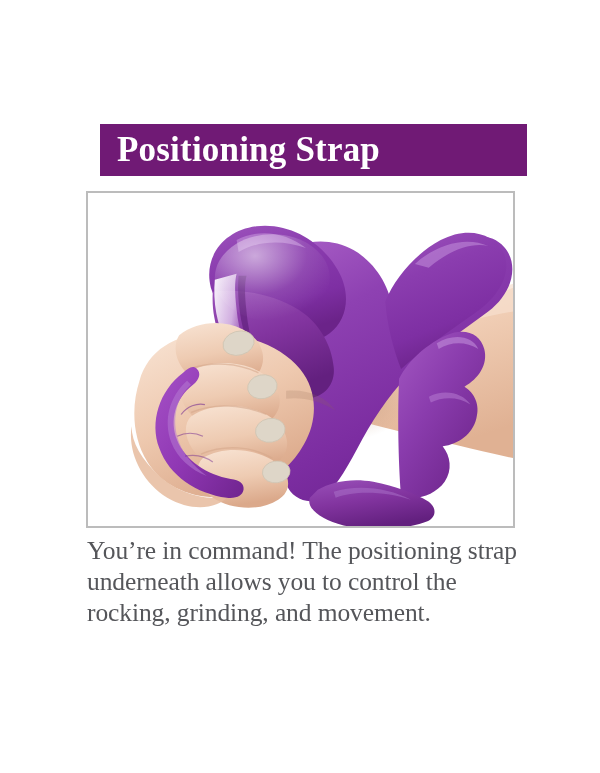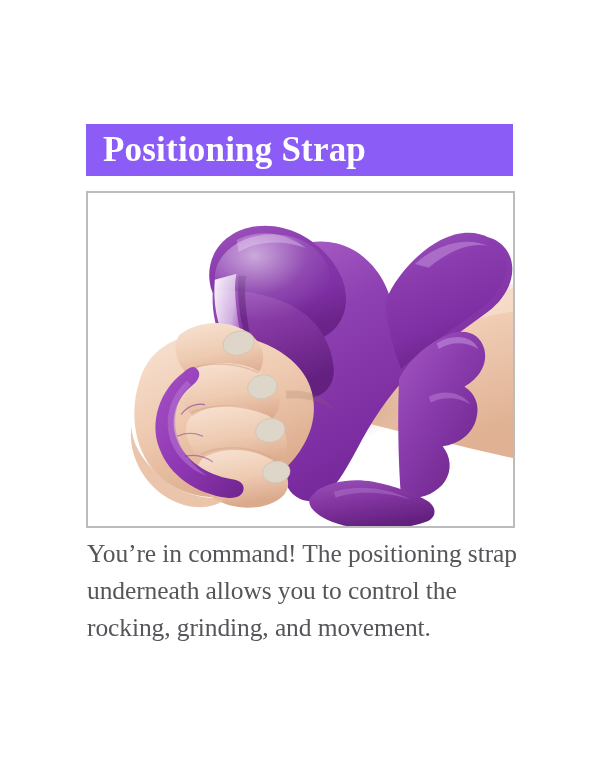--- a/index.html
+++ b/index.html
@@ -19,25 +19,25 @@
   
   #page {
     position: absolute;
     inset: 0;
     background: #ffffff;
   }
 
   
   #title-banner {
     position: absolute;
-    left: 86px;
+    left: 100px;
     top: 124px;
     width: 427px;
     height: 52px;
-    background: #8b5cf6;
+    background: #701a75;
     box-sizing: border-box;
   }
   #title-text {
     position: absolute;
     left: 17px;
     top: 50%;
     transform: translateY(-52%);
     color: #ffffff;
     font-family: "Liberation Serif", serif;
     font-weight: bold;
@@ -68,21 +68,21 @@
 
   
   #caption {
     position: absolute;
     left: 87px;
     top: 535px;
     width: 440px;
     color: #55565a;
     font-family: "Liberation Serif", serif;
     font-size: 25.5px;
-    line-height: 37px;
+    line-height: 31px;
     letter-spacing: -0.1px;
     font-weight: normal;
   }
 </style>
 </head>
 <body>
 
 <div id="page">
 
   <div id="title-banner">

